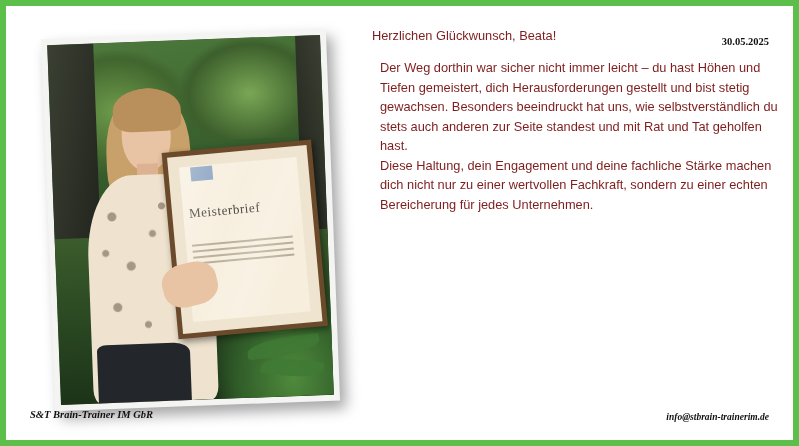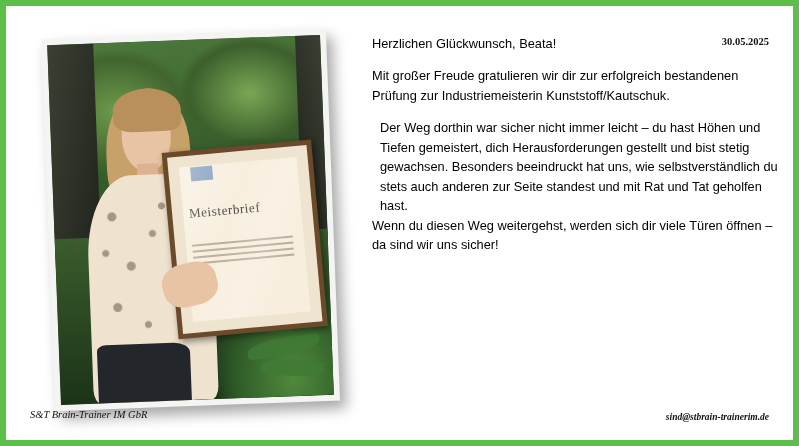--- a/index.html
+++ b/index.html
@@ -183,43 +183,43 @@
     right: 18px;
     top: 24px;
     font-size: 10.5px;
     color: #111111;
     font-weight: bold;
     font-family: "Liberation Serif", serif;
   }
   .letter {
     position: absolute;
     left: 360px;
-    top: 22px;
+    top: 14px;
     width: 410px;
-    color: #000000;
+    color: #7f1d1d;
     font-size: 12.8px;
     line-height: 1.52;
   }
   .letter p {
     margin: 0 0 13px 0;
   }
   .letter p.tight {
     margin-bottom: 0;
     margin-left: 8px;
   }
   .letter p:last-child {
     margin-bottom: 0;
   }
 
   .footer-left {
     position: absolute;
     left: 18px;
     bottom: 14px;
     font-size: 10.5px;
-    font-weight: normal;
+    font-weight: bold;
     font-style: italic;
     color: #111111;
     font-family: "Liberation Serif", serif;
   }
   .footer-right {
     position: absolute;
     right: 18px;
     bottom: 12px;
     font-size: 9.5px;
     font-weight: bold;
@@ -274,22 +274,21 @@
 
           <div class="pr-arm"></div>
         </div>
       </div>
     </div>
 
     <div class="date">30.05.2025</div>
 
     <div class="letter">
       <p>Herzlichen Glückwunsch, Beata!</p>
-      <p>Mit großer Freude gratulieren wir dir zur erfolgreich bestandenen Prüfung zur Industriemeisterin Kunststoff/Kautschuk.</p>
       <p class="tight">Der Weg dorthin war sicher nicht immer leicht – du hast Höhen und Tiefen gemeistert, dich Herausforderungen gestellt und bist stetig gewachsen. Besonders beeindruckt hat uns, wie selbstverständlich du stets auch anderen zur Seite standest und mit Rat und Tat geholfen hast.</p>
-      <p>Wenn du diesen Weg weitergehst, werden sich dir viele Türen öffnen – da sind wir uns sicher!</p>
+      <p class="tight">Diese Haltung, dein Engagement und deine fachliche Stärke machen dich nicht nur zu einer wertvollen Fachkraft, sondern zu einer echten Bereicherung für jedes Unternehmen.</p>
     </div>
 
     <div class="footer-left">S&amp;T Brain-Trainer IM GbR</div>
-    <div class="footer-right">sind@stbrain-trainerim.de</div>
+    <div class="footer-right">info@stbrain-trainerim.de</div>
 
   </div>
 </div>
 
 </body></html>

